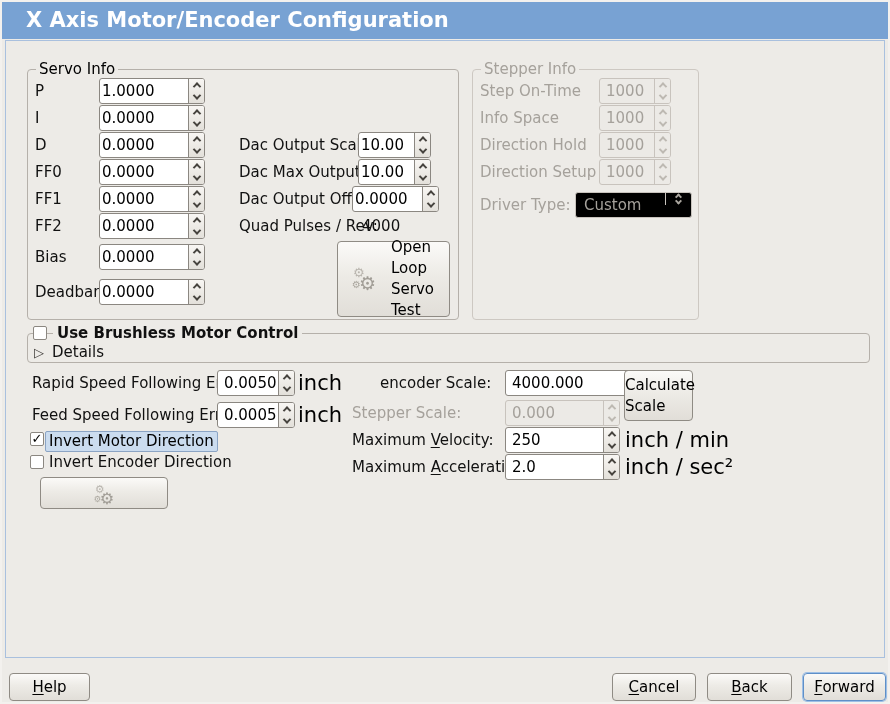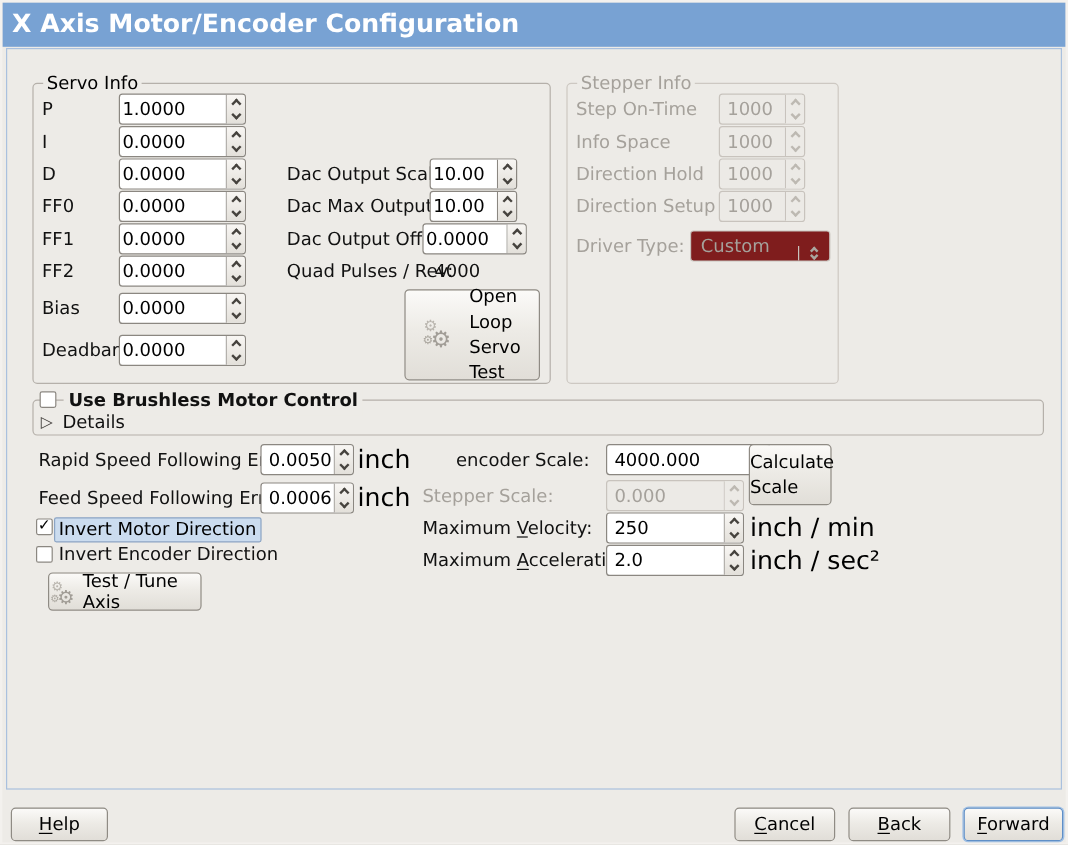--- a/index.html
+++ b/index.html
@@ -7,21 +7,21 @@
   body { font-family:"DejaVu Sans","Liberation Sans",sans-serif; }
   #window {
     position:relative; width:890px; height:704px;
     background:#edebe7; border:2px solid #f3f1ee; outline:1px solid #c9c5c0;
     overflow:hidden;
   }
   
   #titlebar {
     position:absolute; left:0; top:0; right:0; height:37px;
     background:#78a2d3; color:#ffffff; font-size:21px; font-weight:bold;
-    line-height:37px; padding-left:8px;
+    line-height:37px; padding-left:24px;
   }
   
   #content-panel {
     position:absolute; left:3px; top:38px; width:880px; height:618px;
     border:1px solid #a9c0de;
   }
   .lbl { position:absolute; font-size:15px; color:#111; line-height:26px; white-space:nowrap; }
   .dis  { color:#a5a19b !important; }
   
   .frame { position:absolute; border:1px solid #b5b0aa; border-radius:4px; }
@@ -40,22 +40,22 @@
   }
   .sp-cell { flex:1; display:flex; align-items:center; justify-content:center; }
   .chev-up, .chev-dn { display:block; width:6px; height:6px; border:solid #46433e; }
   .chev-up { border-width:2px 0 0 2px; transform:rotate(45deg) translate(1px,1px); }
   .chev-dn { border-width:0 2px 2px 0; transform:rotate(45deg) translate(-1px,-1px); }
   .entry.disabled { background:#eceae6; border-color:#c8c3bd; color:#a5a19b; }
   .entry.disabled .spin { border-left-color:#c8c3bd; background:#eceae6; }
   .entry.disabled .chev-up, .entry.disabled .chev-dn { border-color:#bdb9b2; }
   
   .combo {
-    position:absolute; height:26px; display:flex; align-items:flex-end;
-    background:#7f1d1d; border:1px solid #c8c3bd; border-radius:3px; font-size:15px; color:#a5a19b;gap:16px;
+    position:absolute; height:26px; display:flex; align-items:flex-start;
+    background:#000000; border:1px solid #c8c3bd; border-radius:3px; font-size:15px; color:#a5a19b;gap:16px;
   }
   .combo .cval { flex:1; line-height:24px; padding:0 8px; }
   .combo .carrows { width:26px; border-left:1px solid #c8c3bd; display:flex; flex-direction:column; align-items:center; justify-content:center; gap:2px; }
   .combo .chev-up, .combo .chev-dn { width:5px; height:5px; border-color:#aaa69f; }
   
   .btn {
     position:absolute; background:linear-gradient(#fbfaf8,#edebe6 45%,#e1ded8);
     border:1px solid #8f8b84; border-radius:4px; font-size:15px; color:#000;
     display:flex; align-items:center; justify-content:center; cursor:default;
   }
@@ -320,21 +320,21 @@
         </span>
         <span class="sp-cell">
           <i class="chev-dn"></i>
         </span>
       </span>
   </div>
   <span class="unit" style="left:296px;top:368px;">inch</span>
 
   <span class="lbl" style="left:30px;top:400px;">Feed Speed Following Error:</span>
   <div class="entry" style="left:215px;top:400px;width:78px;">
-    <span class="val">0.0006</span>
+    <span class="val">0.0005</span>
     <span class="spin">
         <span class="sp-cell">
           <i class="chev-up"></i>
         </span>
         <span class="sp-cell">
           <i class="chev-dn"></i>
         </span>
       </span>
   </div>
   <span class="unit" style="left:296px;top:400px;">inch</span>
@@ -402,21 +402,20 @@
 
   <span class="cb" style="left:28px;top:453px;"></span>
   <span class="lbl" style="left:47px;top:447px;">Invert Encoder Direction</span>
 
   <div class="btn" style="left:38px;top:475px;width:128px;height:32px;gap:6px;">
     <span class="gears" style="width:22px;height:24px;transform:scale(.85);">
         <span class="g1">⚙</span>
         <span class="g2">⚙</span>
         <span class="g3">⚙</span>
       </span>
-    <span>Test / Tune Axis</span>
   </div>
 
   <div class="btn" style="left:7px;top:671px;width:81px;height:28px;">
     <span><span class="mn">H</span><span>elp</span></span>
   </div>
   <div class="btn" style="left:610px;top:671px;width:84px;height:28px;">
     <span><span class="mn">C</span><span>ancel</span></span>
   </div>
   <div class="btn" style="left:705px;top:671px;width:85px;height:28px;">
     <span><span class="mn">B</span><span>ack</span></span>

